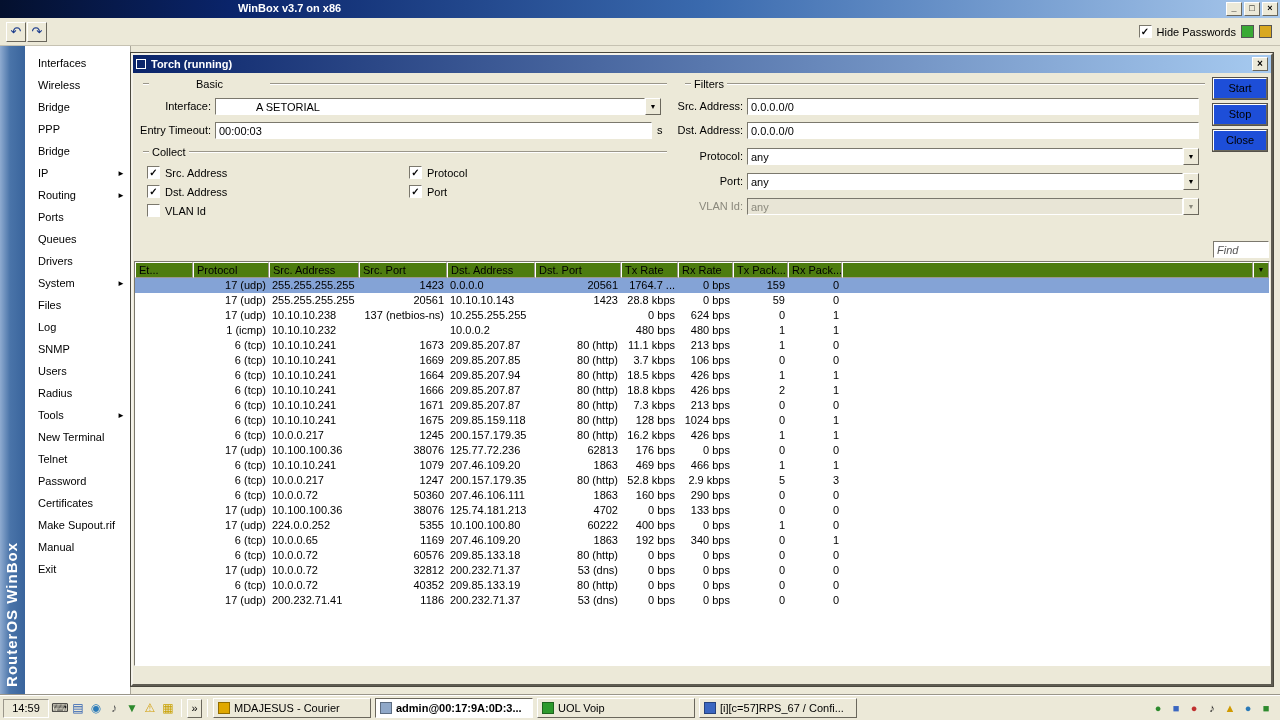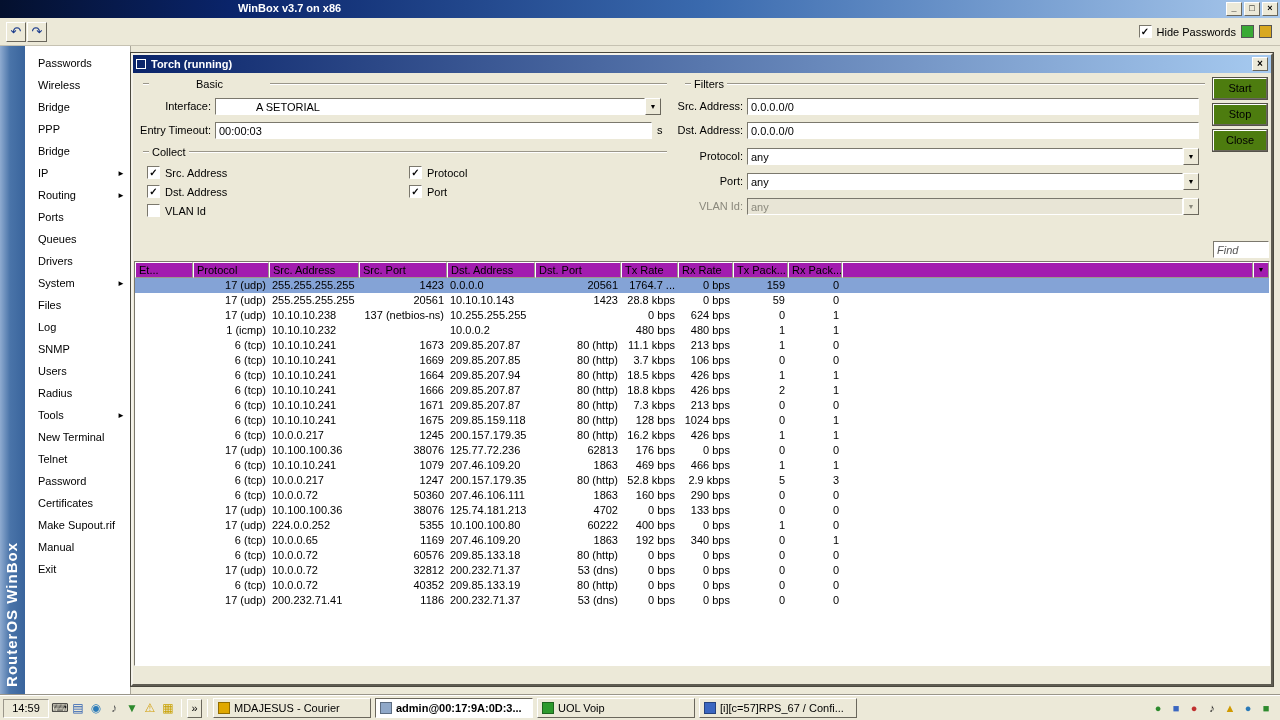--- a/index.html
+++ b/index.html
@@ -61,31 +61,31 @@
   .input::placeholder { font-style:italic; color:#555; }
   .drop { width:16px; height:17px; background:#ece9d8; border:1px solid; border-color:#fff #6a675c #6a675c #fff;
     font-size:7px; text-align:center; line-height:15px; flex:none; }
   .disabled-field .input { background:#e8e5d6; color:#8a887c; }
   .disabled-field .drop { color:#8a887c; }
   .lab-disabled { color:#8a887c; }
 
   .cb-col { position:absolute; }
   .cb-row { display:flex; align-items:center; gap:5px; height:19px; }
 
-  .btn { position:absolute; left:1080px; width:54px; height:21px; background:#4d7c0f; border:1px solid;
+  .btn { position:absolute; left:1080px; width:54px; height:21px; background:#1d4ed8; border:1px solid;
     border-color:#fff #6a675c #6a675c #fff; box-shadow:0 0 0 1px #55524a; text-align:center; line-height:19px; cursor:default; }
 
   .find-wrap { position:absolute; left:1080px; top:168px;border-radius:6px; }
   .find-input { width:56px; height:17px; }
 
   
   .table { position:absolute; left:1px; top:188px; width:1136px; height:405px; background:#fff;
     border:1px solid; border-color:#7b786d #fff #fff #7b786d; overflow:hidden; }
   .thead { display:flex; height:16px; }
-  .th { background:#a21caf; border-top:1px solid #fff; border-left:1px solid #fff; border-right:1px solid #9a968a;
+  .th { background:#4d7c0f; border-top:1px solid #fff; border-left:1px solid #fff; border-right:1px solid #9a968a;
     border-bottom:1px solid #9a968a; padding-left:3px; line-height:14px; overflow:hidden; white-space:nowrap; flex:none; }
   .th.c-fill { flex:1; }
   .th.colbtn { width:16px; text-align:center; font-size:7px; padding-left:0; }
   .trow { display:flex; height:15px; line-height:15px; }
   .trow.sel { background:#84a3d6; }
   .td { overflow:hidden; white-space:nowrap; padding:0 3px; flex:none; }
   .num { text-align:right; }
   .c-et{width:58px} .c-proto{width:76px} .c-src{width:90px} .c-sport{width:88px} .c-dst{width:88px}
   .c-dport{width:86px} .c-tx{width:57px} .c-rx{width:55px} .c-txp{width:55px} .c-rxp{width:54px} .c-fill{flex:1}
 
@@ -139,21 +139,21 @@
     </div>
   </div>
 
   <div class="routeros-strip">
     <span class="routeros-text">RouterOS WinBox</span>
   </div>
 
   <div class="sidebar">
 
       <div class="side-item">
-        <span>Passwords</span>
+        <span>Interfaces</span>
         
       </div>
 
       <div class="side-item">
         <span>Wireless</span>
         
       </div>
 
       <div class="side-item">
         <span>Bridge</span>

